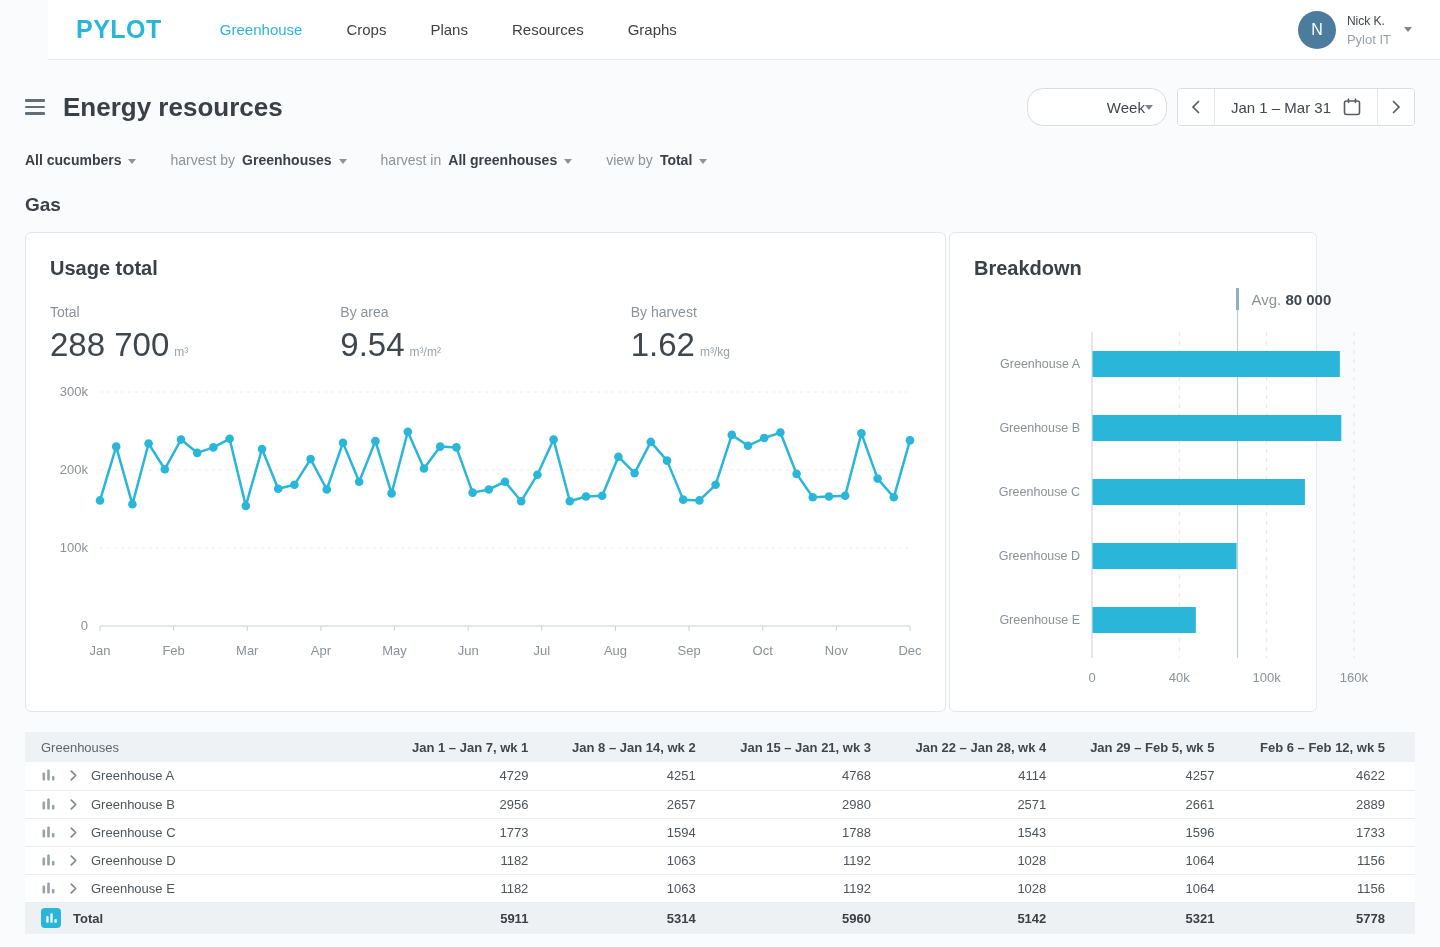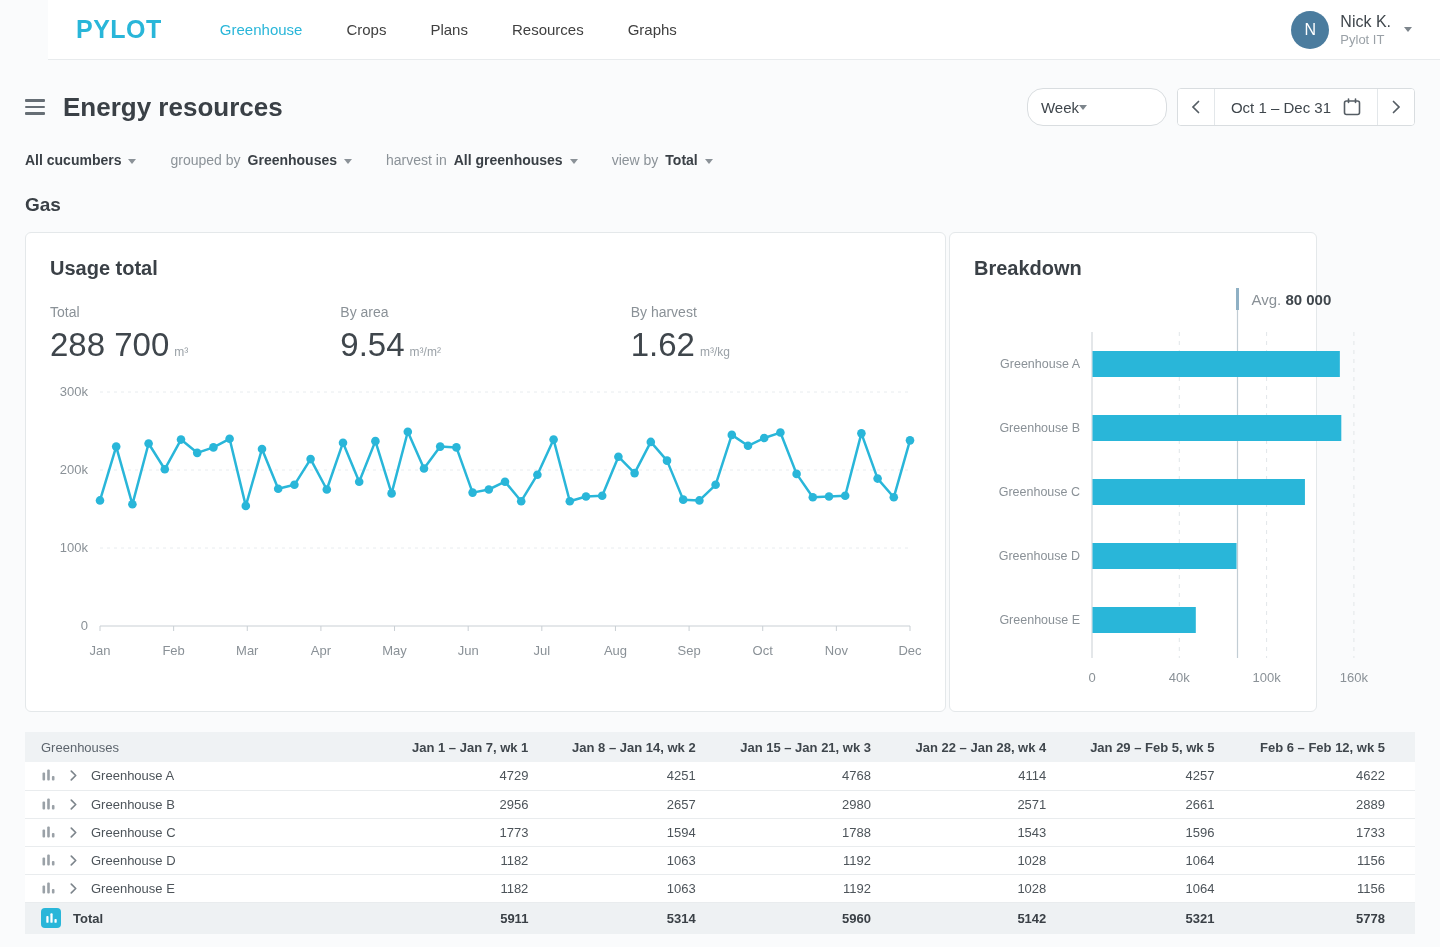--- a/index.html
+++ b/index.html
@@ -8,34 +8,34 @@
   .page { width:1440px; height:947px; overflow:hidden; background:#fafbfc; }
 
   
   .topnav { height:60px; background:#fff; border-bottom:1px solid #e8ebed; display:flex; align-items:center; padding:0 28px;margin-left:48px; }
   .logo { font-size:25px; font-weight:900; letter-spacing:0.5px; color:var(--accent,#29b6d9); cursor:pointer; }
   .nav-items { display:flex; gap:44px; margin-left:58px; }
   .nav-item { font-size:15px; font-weight:500; color:#404040; cursor:pointer; }
   .nav-item.active { color:var(--accent,#29b6d9); }
   .user { margin-left:auto; display:flex; align-items:center; gap:11px; cursor:pointer; }
   .avatar { width:38px; height:38px; border-radius:50%; background:var(--avatar,#4b7c9e); color:#fff; font-size:16px; display:flex; align-items:center; justify-content:center; }
-  .user-name { font-size:16px; color:#3f464c; line-height:19px; }
+  .user-name { font-size:12px; color:#3f464c; line-height:19px; }
   .user-org { font-size:13px; color:#9aa1a7; line-height:17px; }
   .caret { display:inline-block; width:0; height:0; border-left:4px solid transparent; border-right:4px solid transparent; border-top:5px solid #7d858c; vertical-align:middle; }
   .user .caret { margin-left:2px; }
 
   
   .content { padding:0 25px; }
   .header-row { margin-top:28px; display:flex; align-items:center; justify-content:space-between; }
   .title-wrap { display:flex; align-items:center; gap:18px; }
   .hamburger { display:flex; flex-direction:column; gap:4px; cursor:pointer; padding:4px 0; }
   .hamburger span { width:20px; height:2.5px; background:#666e75; border-radius:1px; }
   .page-title { font-size:26px; font-weight:700; color:#3a4046; }
   .controls { display:flex; align-items:center; gap:10px; }
-  .select-box { width:140px; height:38px; background:#fff; border:1px solid #d9dde0; border-radius:16px; display:flex; align-items:center; justify-content:flex-start; padding:0 13px; font-size:15px; color:#3f464c; cursor:pointer; }
+  .select-box { width:140px; height:38px; background:#fff; border:1px solid #d9dde0; border-radius:16px; display:flex; align-items:center; justify-content:flex-end; padding:0 13px; font-size:15px; color:#3f464c; cursor:pointer; }
   .date-group { display:flex; height:38px; background:#fff; border:1px solid #d9dde0; border-radius:4px; overflow:hidden; }
   .date-btn { width:36px; display:flex; align-items:center; justify-content:center; cursor:pointer; background:#fff; border:none; }
   .date-display { display:flex; align-items:center; gap:12px; padding:0 16px; border-left:1px solid #e3e7ea; border-right:1px solid #e3e7ea; font-size:15px; color:#3f464c; cursor:pointer; }
 
   
   .filter-row { margin-top:26px; display:flex; align-items:center; gap:34px; font-size:14px; }
   .filter-item { cursor:pointer; }
   .filter-label { color:#8b9298; margin-right:7px; }
   .filter-value { font-weight:700; color:#3a4046; }
   .filter-item .caret { margin-left:7px; border-top-color:#8b9298; }
@@ -108,42 +108,42 @@
           <span>Week</span>
           <span class="caret"></span>
         </div>
         <div class="date-group">
           <button class="date-btn">
             <svg width="9" height="14" viewBox="0 0 9 14">
                 <path d="M7.5 1.5 2 7l5.5 5.5" stroke="#555d64" stroke-width="1.7" fill="none" stroke-linecap="round"></path>
               </svg>
           </button>
           <div class="date-display">
-            <span>Oct 1 – Dec 31</span>
+            <span>Jan 1 – Mar 31</span>
             <svg width="18" height="18" viewBox="0 0 18 18">
               <rect x="1.5" y="3" width="15" height="13.5" rx="2" fill="none" stroke="#555d64" stroke-width="1.6"></rect>
               <line x1="5.5" y1="1" x2="5.5" y2="4.5" stroke="#555d64" stroke-width="1.6" stroke-linecap="round"></line>
               <line x1="12.5" y1="1" x2="12.5" y2="4.5" stroke="#555d64" stroke-width="1.6" stroke-linecap="round"></line>
             </svg>
           </div>
           <button class="date-btn">
             <svg width="9" height="14" viewBox="0 0 9 14">
                 <path d="M1.5 1.5 7 7l-5.5 5.5" stroke="#555d64" stroke-width="1.7" fill="none" stroke-linecap="round"></path>
               </svg>
           </button>
         </div>
       </div>
     </div>
 
     <div class="filter-row">
       <div class="filter-item">
         <span class="filter-value">All cucumbers</span><span class="caret"></span>
       </div>
       <div class="filter-item">
-        <span class="filter-label">grouped by</span><span class="filter-value">Greenhouses</span><span class="caret"></span>
+        <span class="filter-label">harvest by</span><span class="filter-value">Greenhouses</span><span class="caret"></span>
       </div>
       <div class="filter-item">
         <span class="filter-label">harvest in</span><span class="filter-value">All greenhouses</span><span class="caret"></span>
       </div>
       <div class="filter-item">
         <span class="filter-label">view by</span><span class="filter-value">Total</span><span class="caret"></span>
       </div>
     </div>
 
     <div class="section-title">Gas</div>

